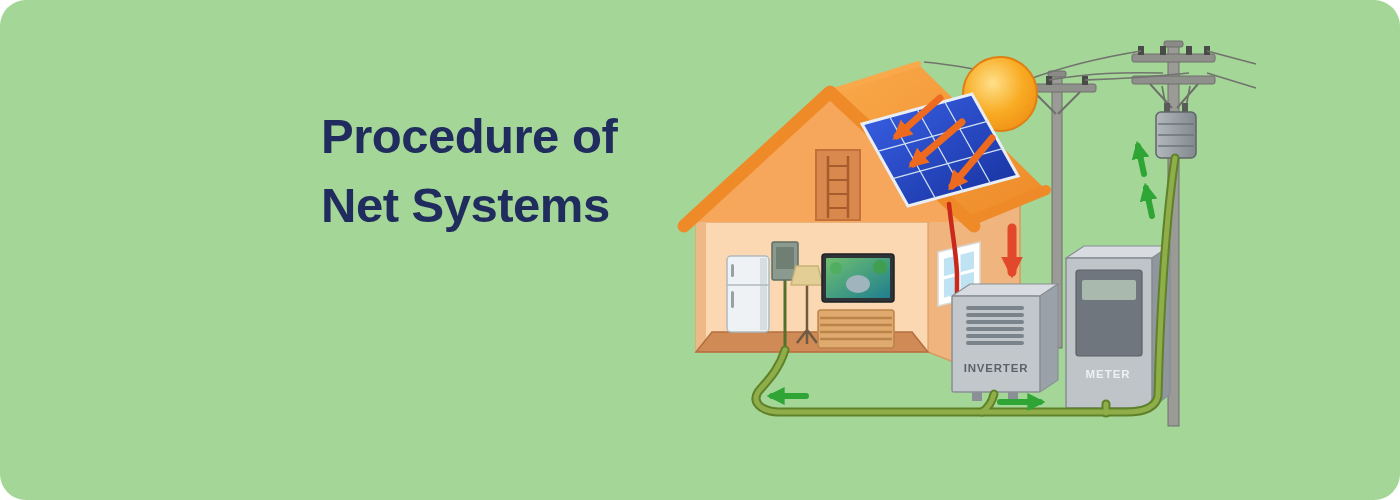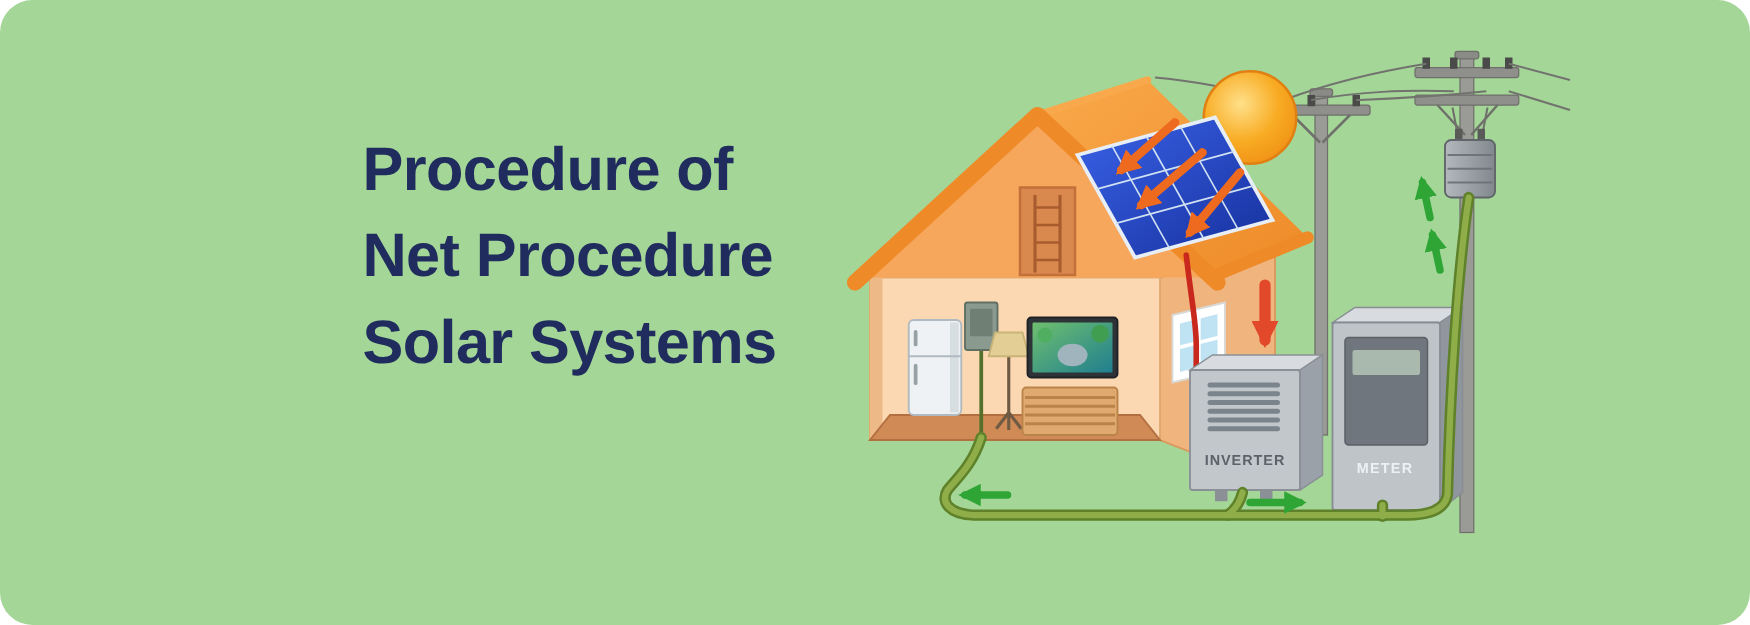--- a/index.html
+++ b/index.html
@@ -1,34 +1,33 @@
 <!DOCTYPE html>
 <html><head>
 <meta charset="utf-8">
 <style>
   html,body{margin:0;padding:0;background:#ffffff;}
   .stage{position:relative;width:1400px;height:500px;background:#ffffff;overflow:hidden;
          font-family:"Liberation Sans",sans-serif;}
   .bg{position:absolute;inset:0;border-radius:26px;background:#a4d697;}
   .title{position:absolute;left:290px;top:102px;color:#202c5e;font-weight:700;
          font-size:49px;line-height:69px;letter-spacing:-0.5px;}
-  .title div{white-space:nowrap;}
+  .title div{white-space:nowrap;margin-left:31px;}
   svg{position:absolute;left:0;top:0;}
   .svglabel{font-family:"Liberation Sans",sans-serif;font-weight:700;}
 </style>
 </head>
 <body>
 
 <div class="stage">
   <div class="bg"></div>
 
   <div class="title">
     <div>Procedure of</div>
-    <div>Net Procedure</div>
-    <div>Solar Systems</div>
+    <div>Net Systems</div>
   </div>
 
   <svg width="1400" height="500" viewBox="0 0 1400 500">
     <defs>
       <radialGradient id="sunGrad" cx="40%" cy="35%" r="75%">
         <stop offset="0%" stop-color="#ffe08a"></stop>
         <stop offset="55%" stop-color="#f8ab22"></stop>
         <stop offset="100%" stop-color="#ef8d15"></stop>
       </radialGradient>
       <linearGradient id="roofGrad" x1="0" y1="0" x2="1" y2="1">

